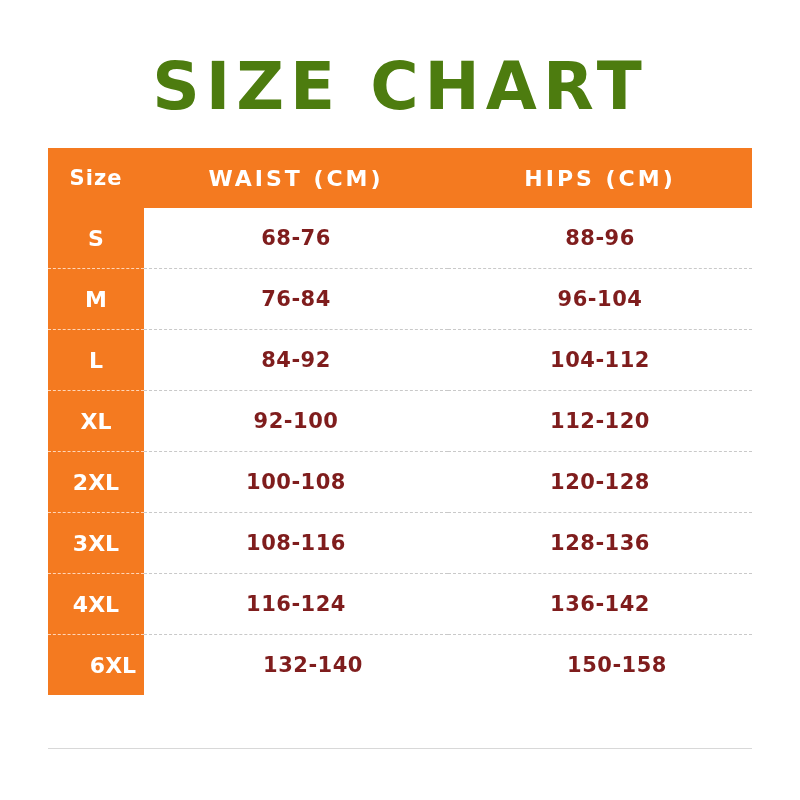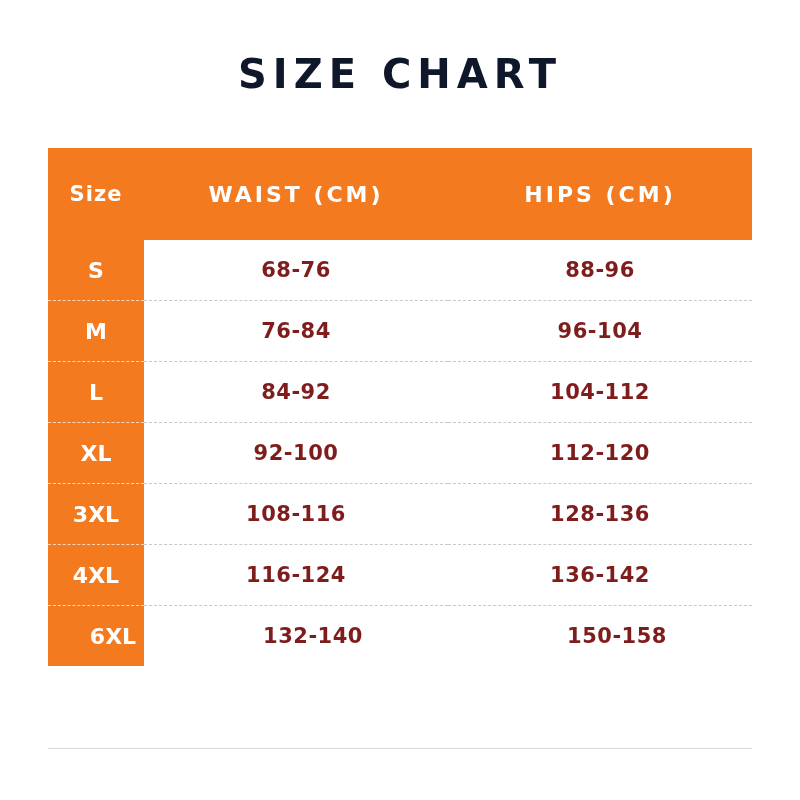--- a/index.html
+++ b/index.html
@@ -20,23 +20,23 @@
   }
 
   .title {
     position: absolute;
     top: 54px;
     left: 0;
     width: 800px;
     text-align: center;
     font-family: "DejaVu Sans", sans-serif;
     font-weight: bold;
-    font-size: 40px;
+    font-size: 66px;
     letter-spacing: 6px;
-    color: #0f172a;
+    color: #4d7c0f;
     line-height: 1;
   }
 
   .table-wrap {
     position: absolute;
     top: 148px;
     left: 48px;
     width: 704px;
   }
 
@@ -49,21 +49,21 @@
   table.size-chart col.c-size { width: 96px; }
   table.size-chart col.c-waist { width: 304px; }
   table.size-chart col.c-hips { width: 304px; }
 
   
   thead tr th {
     height: 60px;
     background: #f47a20;
     color: #ffffff;
     font-weight: bold;
-    padding: 16px;
+    padding: 0;
     vertical-align: middle;
     text-align: center;
   }
 
   th.h-size {
     font-size: 21px;
     letter-spacing: 1px;
   }
 
   th.h-measure {
@@ -146,20 +146,25 @@
           <td class="size-cell">L</td>
           <td class="val">84-92</td>
           <td class="val">104-112</td>
         </tr>
         <tr>
           <td class="size-cell">XL</td>
           <td class="val">92-100</td>
           <td class="val">112-120</td>
         </tr>
         <tr>
+          <td class="size-cell">2XL</td>
+          <td class="val">100-108</td>
+          <td class="val">120-128</td>
+        </tr>
+        <tr>
           <td class="size-cell">3XL</td>
           <td class="val">108-116</td>
           <td class="val">128-136</td>
         </tr>
         <tr>
           <td class="size-cell">4XL</td>
           <td class="val">116-124</td>
           <td class="val">136-142</td>
         </tr>
         <tr>

